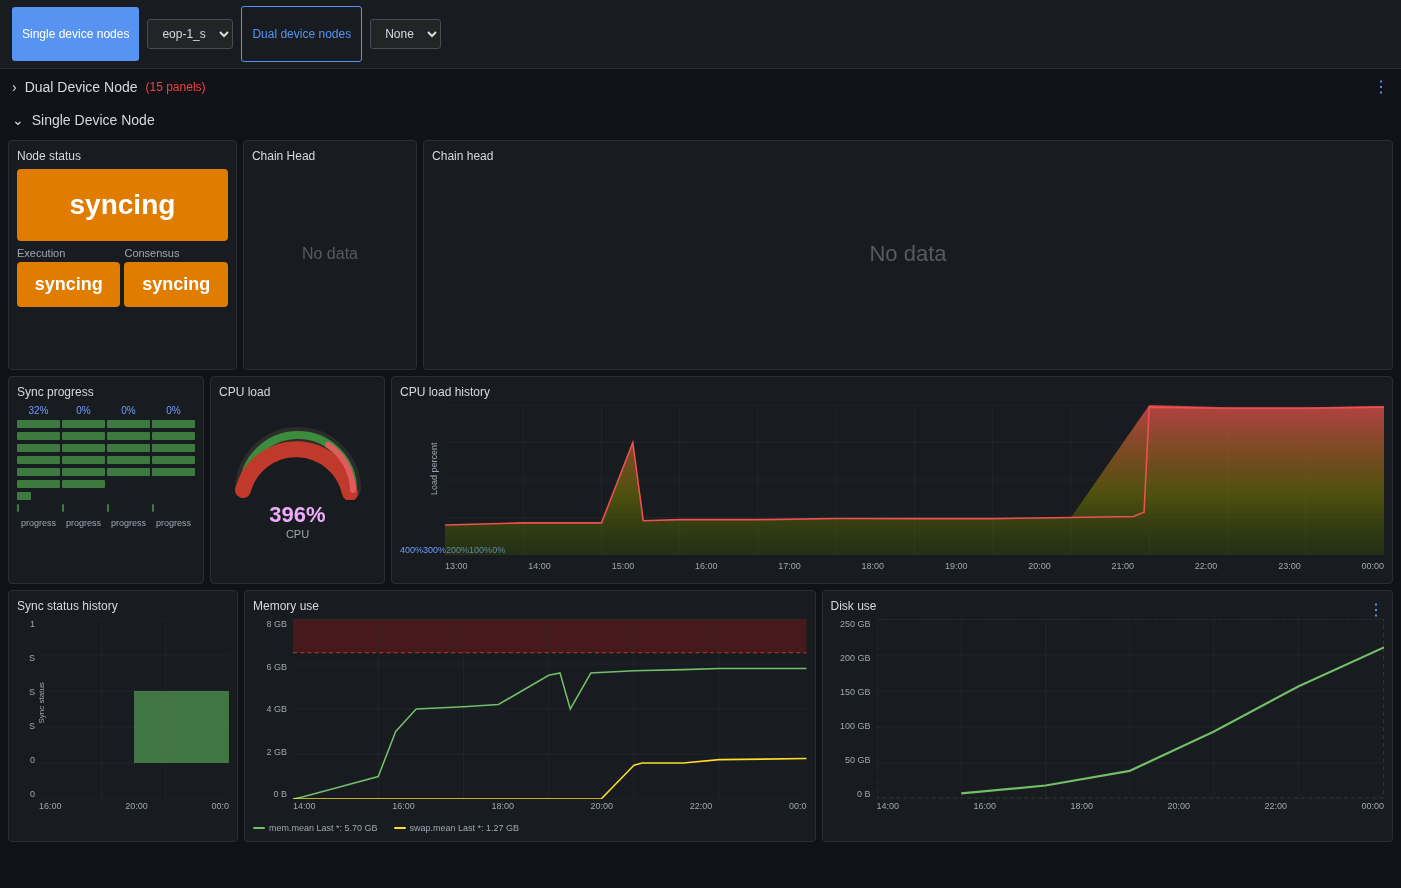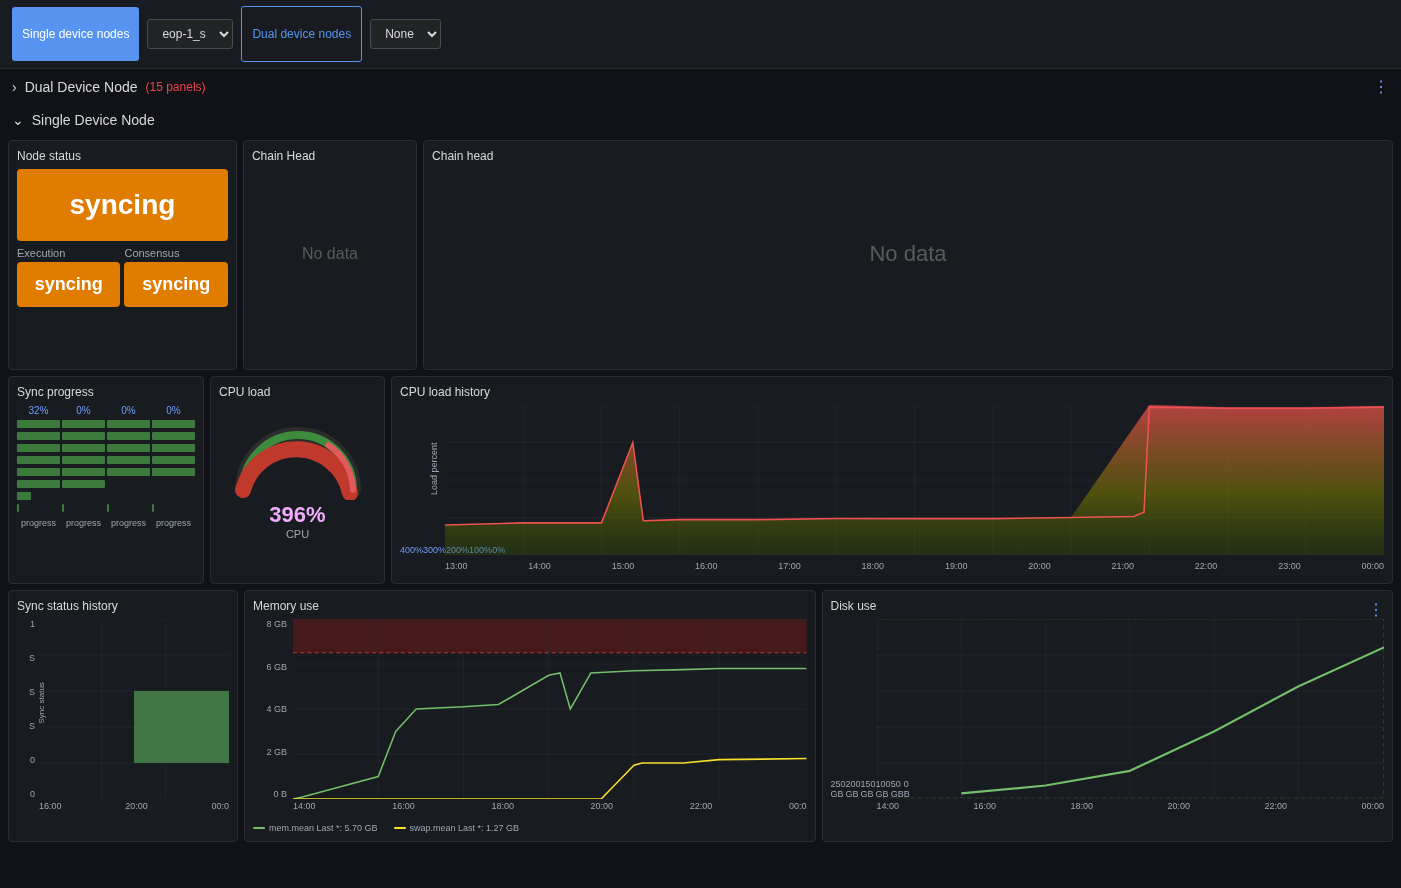--- a/index.html
+++ b/index.html
@@ -662,21 +662,21 @@
         </div>
       </div>
     </div>
 
     <div class="panel disk-panel">
       <div style="display:flex;justify-content:space-between;align-items:center;">
         <div class="panel-title">Disk use</div>
         <span style="color:#6e9fff;font-size:16px;cursor:pointer;">⋮</span>
       </div>
       <div class="chart-area" style="height:200px;">
-        <div style="position:absolute;left:0;top:0;bottom:20px;width:42px;display:flex;justify-content:space-between;align-items:flex-end;padding-right:2px;font-size:9px;color:#9fa7b3;">
+        <div style="position:absolute;left:0;top:0;bottom:20px;width:42px;display:flex;flex-direction:column;justify-content:space-between;align-items:flex-end;padding-right:2px;font-size:9px;color:#9fa7b3;">
           <span>250 GB</span>
           <span>200 GB</span>
           <span>150 GB</span>
           <span>100 GB</span>
           <span>50 GB</span>
           <span>0 B</span>
         </div>
         <div style="position:absolute;left:46px;right:0;top:0;bottom:20px;">
           <svg class="chart" viewBox="0 0 500 160" preserveAspectRatio="none">
 

